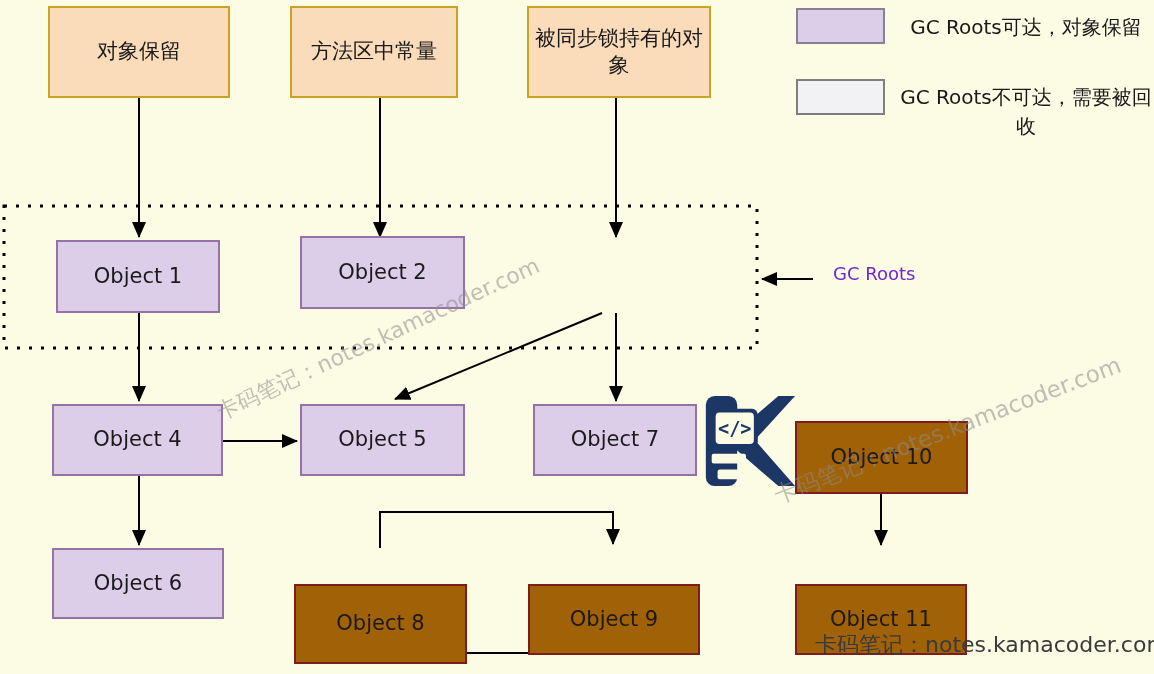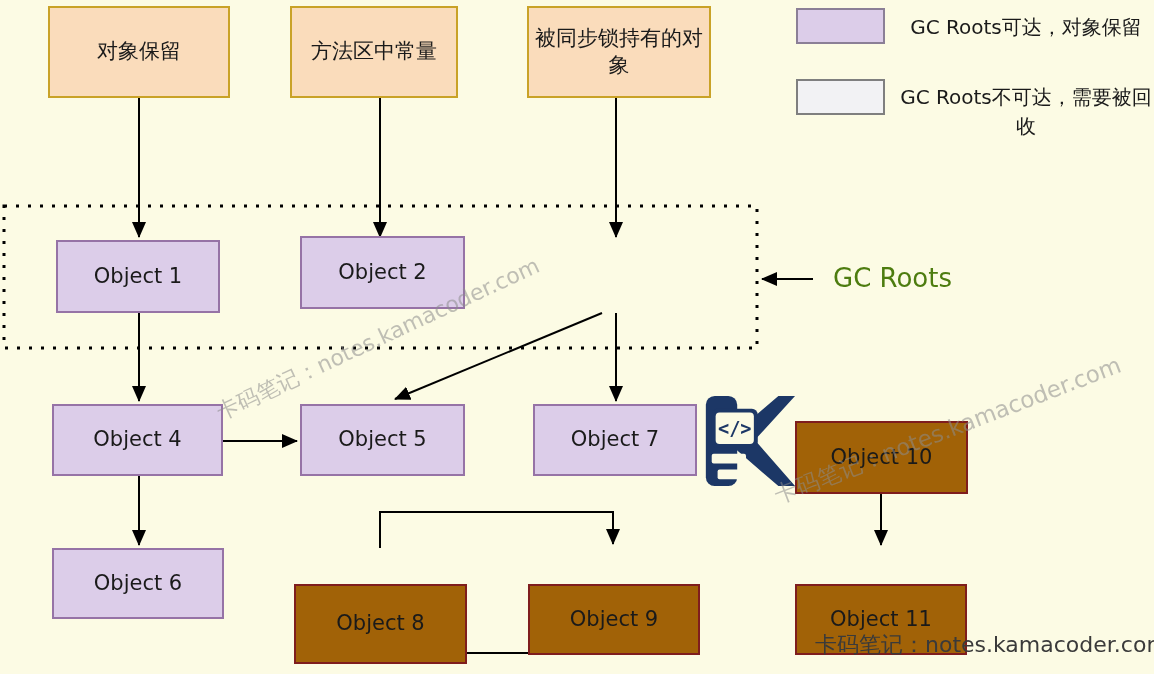--- a/index.html
+++ b/index.html
@@ -8,21 +8,21 @@
   .node{position:absolute;display:flex;align-items:center;justify-content:center;
         box-sizing:border-box;font-size:21px;color:#1a1a1a;text-align:center;line-height:1.3;}
   .node.source{background:#fadcbb;border:2px solid #c9a227;}
   .node.purple{background:#dccde9;border:2px solid #9673a6;}
   .node.gray{background:#a16207;border:2px solid #7f1d1d;margin-top:36px;}
   .swatch{position:absolute;box-sizing:border-box;}
   .swatch.purple{background:#dccde9;border:2px solid #8b7f96;}
   .swatch.gray{background:#f2f2f4;border:2px solid #7f7f7f;}
   .legend-text{position:absolute;width:264px;font-size:20px;color:#1a1a1a;
                text-align:center;line-height:1.45;}
-  .gc-roots-label{position:absolute;font-size:26px;color:#4d7c0f;}
+  .gc-roots-label{position:absolute;font-size:18px;color:#6d28d9;}
   .watermark{position:absolute;color:rgba(140,140,140,0.55);font-size:22px;white-space:nowrap;
              transform-origin:0 0;pointer-events:none;}
   .footer-credit{position:absolute;font-size:22px;color:#3a3a3a;white-space:nowrap;}
   svg.overlay{position:absolute;left:0;top:0;pointer-events:none;}
   .src-label{padding:0 10px;}
 </style>
 </head>
 <body>
 
 <div id="stage">

